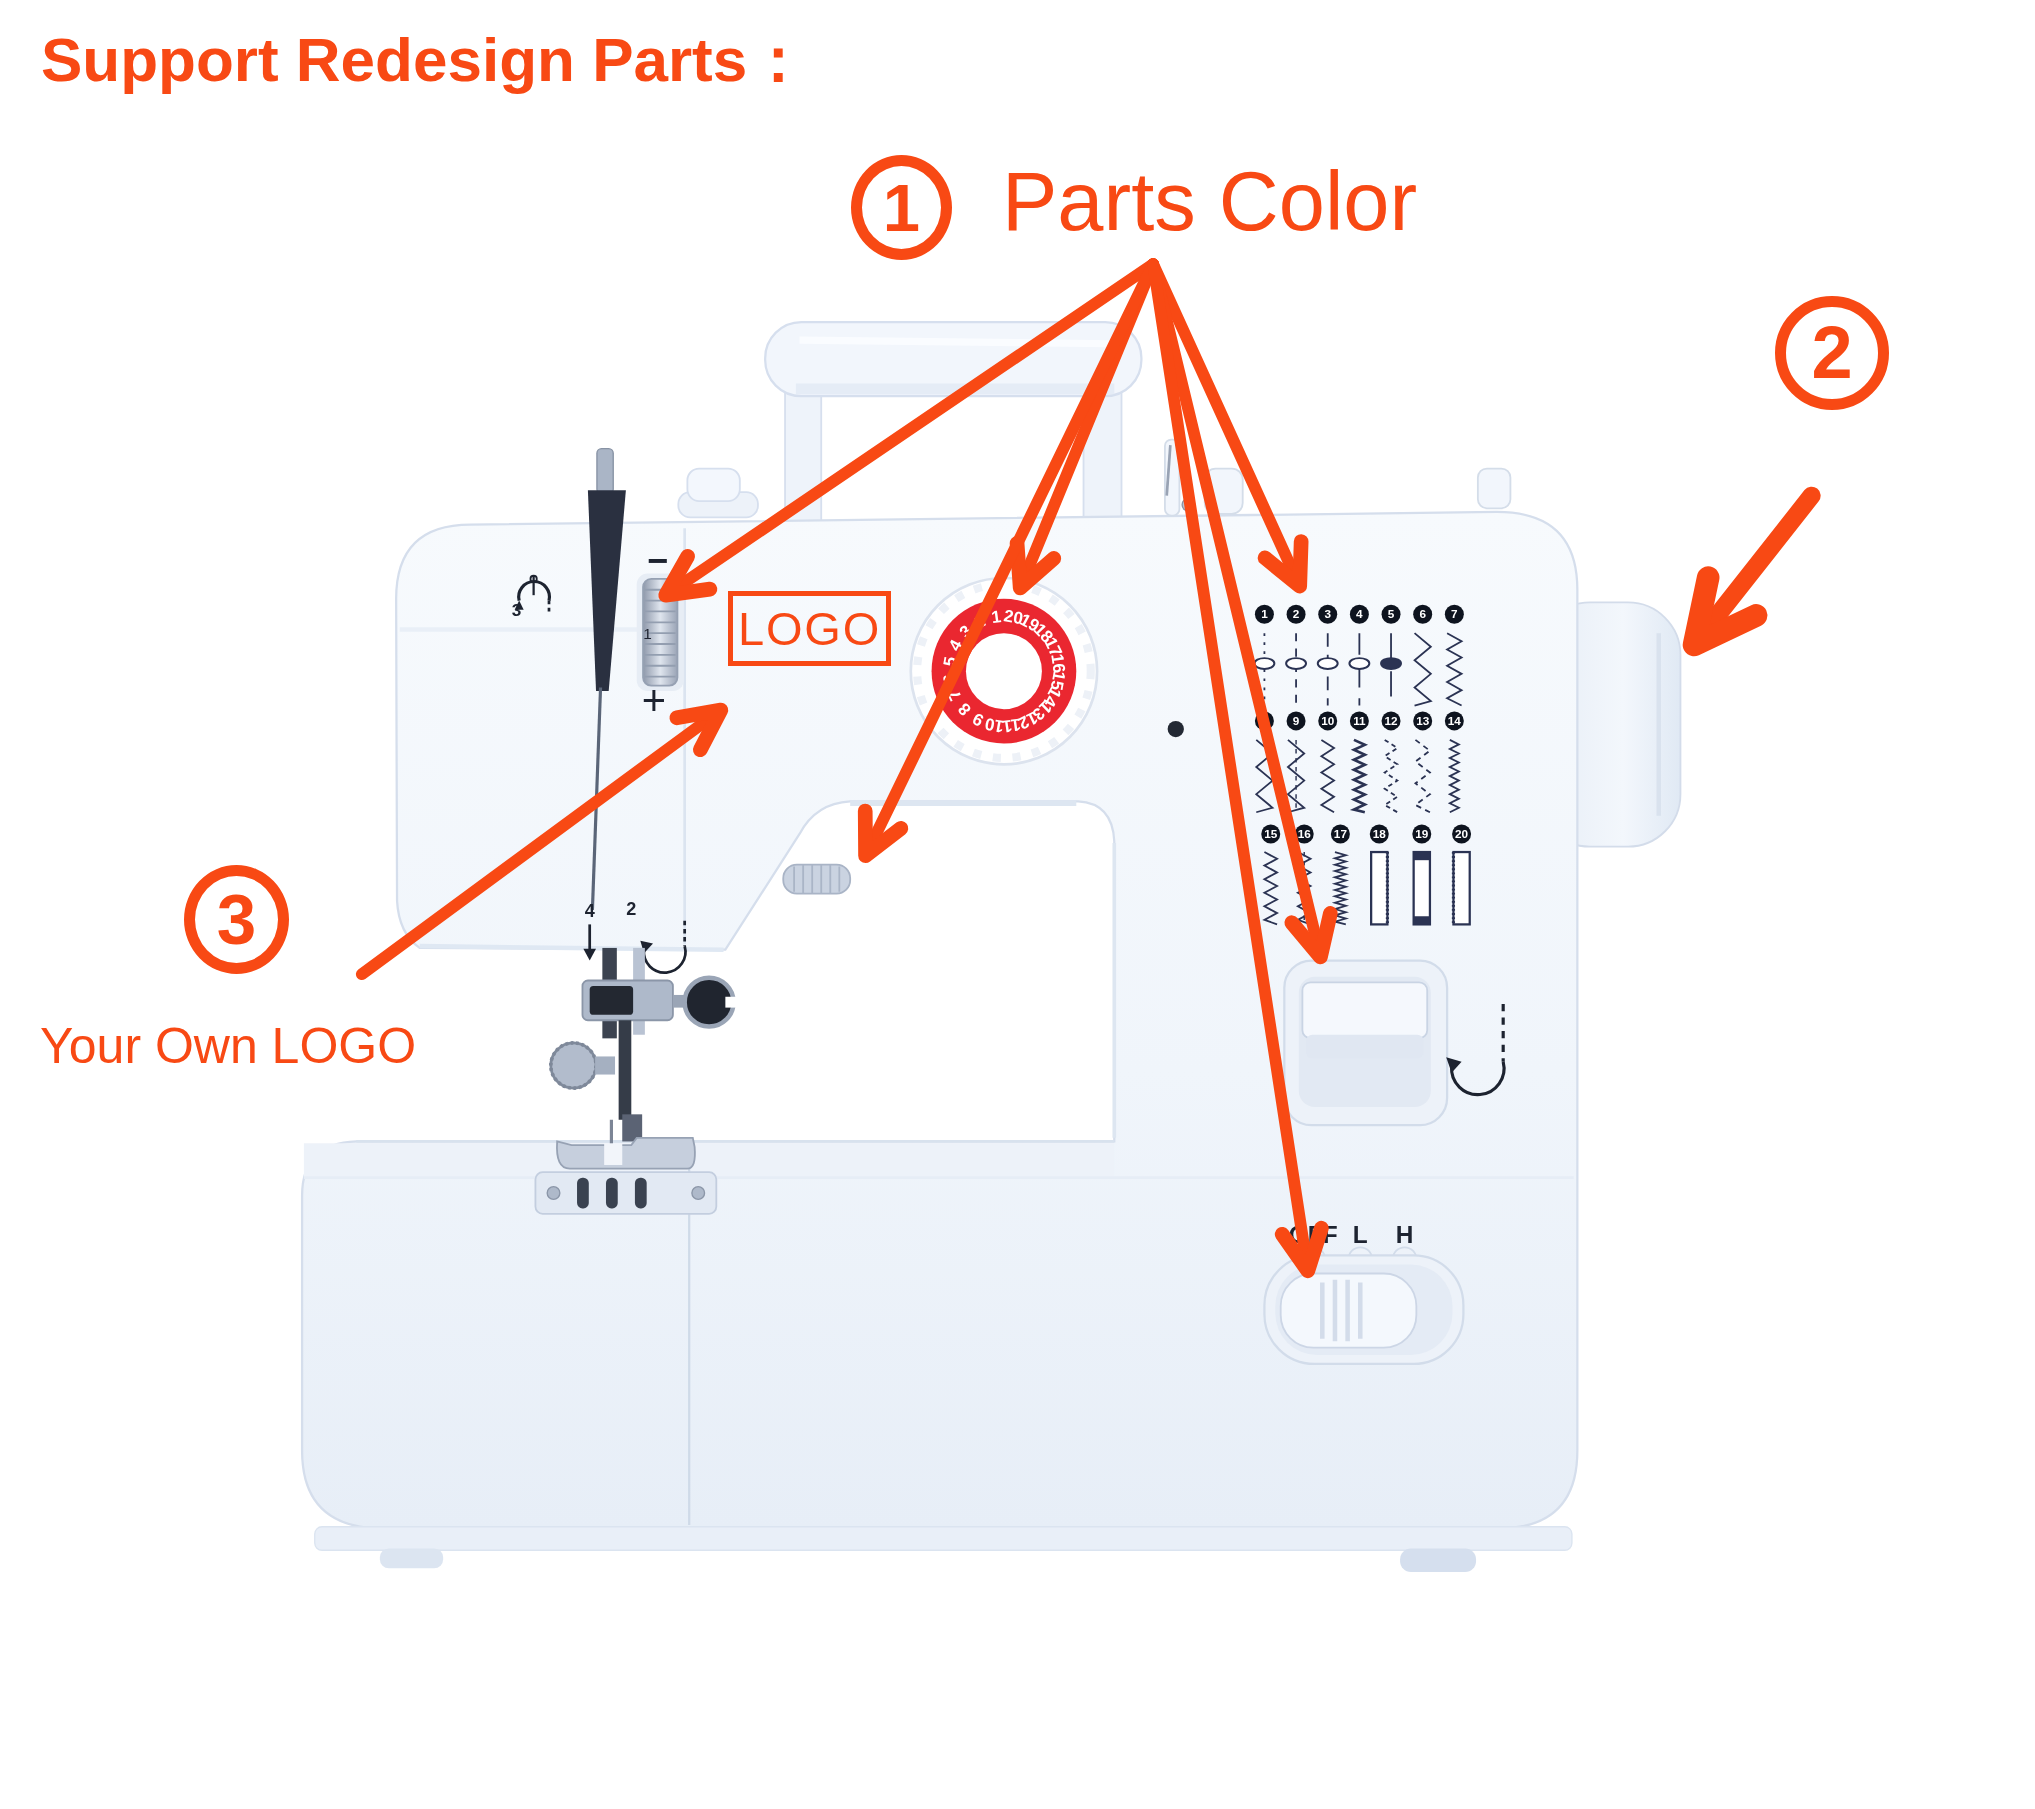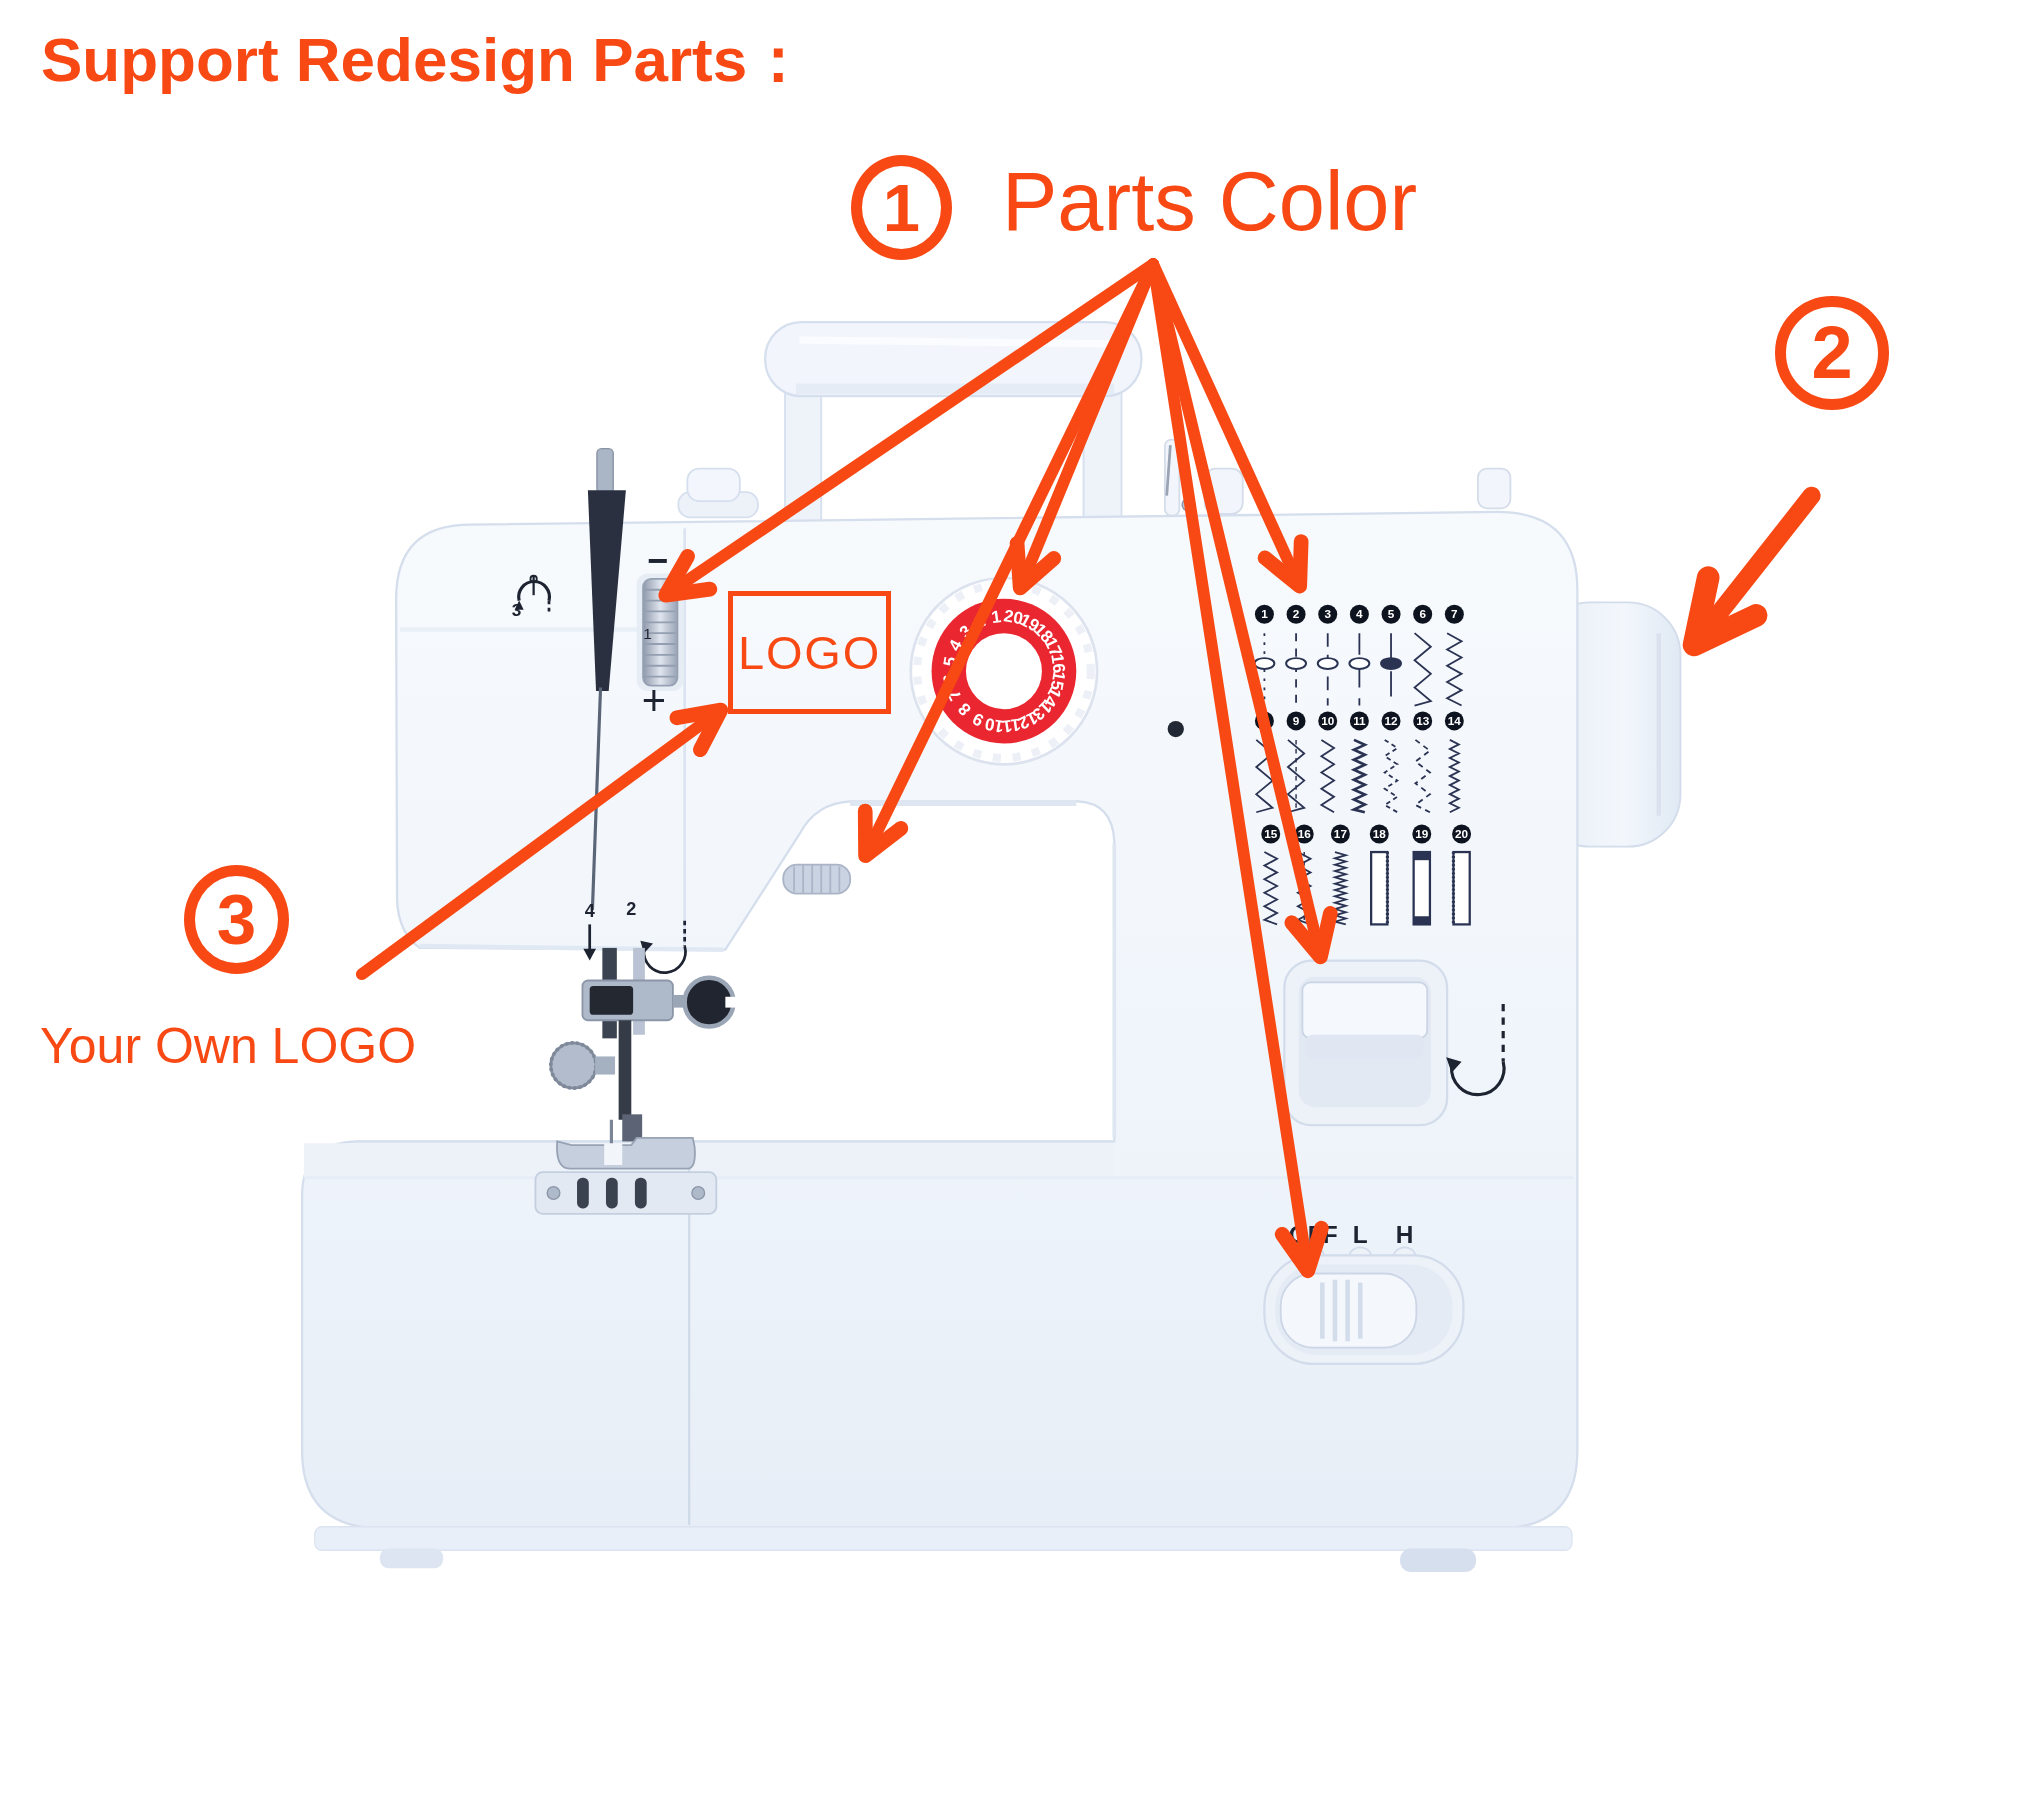--- a/index.html
+++ b/index.html
@@ -9,21 +9,21 @@
   .title{position:absolute;left:22px;top:18px;font-size:62px;font-weight:700;color:var(--accent);margin-left:19px;}
   .badge{position:absolute;border:11.8px solid var(--accent);border-radius:50%;color:var(--accent);
          display:flex;align-items:center;justify-content:center;font-weight:700;box-sizing:border-box;line-height:1;}
   .b1{left:851px;top:155px;width:101px;height:105px;font-size:67px;}
   .b2{left:1775px;top:296px;width:114px;height:114px;font-size:74px;}
   .b3{left:184px;top:865px;width:105px;height:109px;font-size:71px;}
   .anno{position:absolute;color:var(--accent);white-space:nowrap;line-height:1.1;}
   .l1{left:961px;top:156px;font-size:83px;margin-left:41px;}
   .l2{left:1619px;top:423px;font-size:65px;}
   .l3{left:40px;top:1006px;font-size:50px;margin-top:13px;}
-  .logo-box{position:absolute;left:728px;top:591px;width:163px;height:123px;border:5.4px solid var(--accent);
+  .logo-box{position:absolute;left:728px;top:591px;width:163px;height:75px;border:5.4px solid var(--accent);
             box-sizing:border-box;display:flex;align-items:center;justify-content:center;
             color:var(--accent);font-size:47px;letter-spacing:1.8px;}
 </style>
 </head>
 <body>
 
 <div class="stage" style="--accent: #f84914;">
 
   <svg class="layer" width="2035" height="1809" viewBox="0 0 2250 2000">
     <defs>

